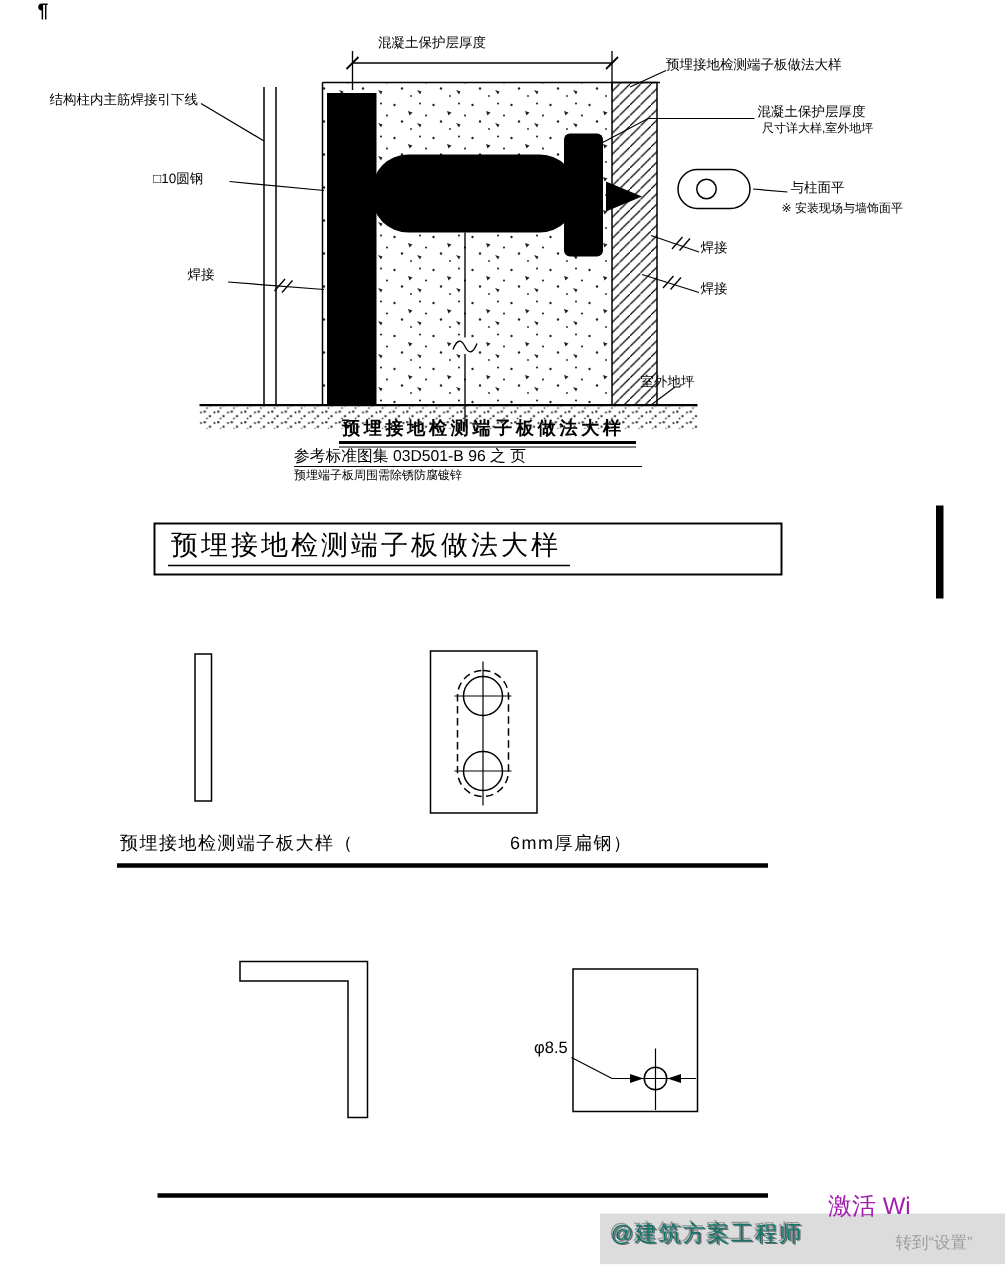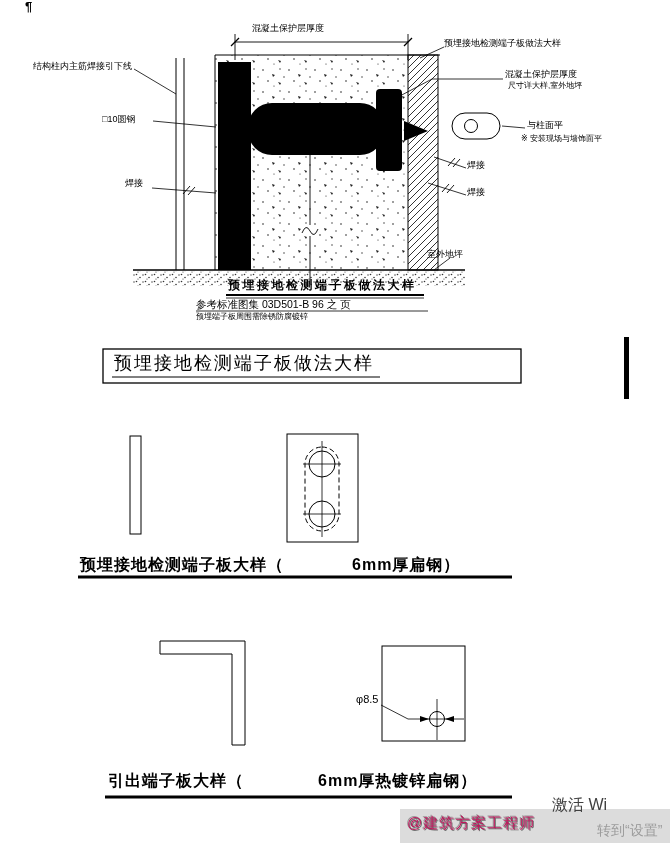--- a/index.html
+++ b/index.html
@@ -8,27 +8,27 @@
   svg{position:absolute;left:0;top:0}
   .t{position:absolute;white-space:nowrap;color:#000;line-height:1.1;
      font-family:"Liberation Sans","DejaVu Sans",sans-serif}
   .s8{font-size:8px}
   .s9{font-size:9px}
   .s10{font-size:10.5px}
   .s11{font-size:11px}
   .corner{font-size:13px;font-weight:bold}
   .cap1{font-size:12px;font-weight:bold;letter-spacing:2.5px}
   .boxtitle{font-size:18px;letter-spacing:2px}
-  .cap2{font-size:16px;font-weight:bold;letter-spacing:1px}
+  .cap2{font-size:12px;font-weight:normal;letter-spacing:1px}
   .wmbox{position:absolute;left:400px;top:809px;width:270px;height:34px;
          background:rgba(128,128,128,0.28)}
-  .wm-author{font-size:15px;letter-spacing:1px;color:#be185d;
+  .wm-author{font-size:15px;letter-spacing:1px;color:#0f766e;
              text-shadow:1px 1px 0 #6e6e6e,-1px -1px 0 #999999}
-  .wm-activate{font-size:16px;color:#404040}
-  .wm-settings{font-size:14px;color:#9c9c9c}
+  .wm-activate{font-size:16px;color:#a21caf}
+  .wm-settings{font-size:11px;color:#9c9c9c}
 </style>
 </head>
 <body>
 
 <div class="canvas">
 
   <svg width="670" height="843" viewBox="0 0 670 843">
     <defs>
       <pattern id="stip" width="26" height="22" patternUnits="userSpaceOnUse">
         <circle cx="3" cy="4" r="0.8" fill="#222"></circle>
@@ -150,25 +150,23 @@
   <span class="t s9" style="left:125px;top:179px">焊接</span>
   <span class="t s9" style="left:427px;top:250px">室外地坪</span>
 
   <span class="t cap1" style="left:228px;top:279px">预埋接地检测端子板做法大样</span>
   <span class="t s10" style="left:196px;top:299px">参考标准图集    03D501-B    96  之    页</span>
   <span class="t s8" style="left:196px;top:313px">预埋端子板周围需除锈防腐镀锌</span>
 
   <span class="t boxtitle" style="left:114px;top:354px">预埋接地检测端子板做法大样</span>
 
   <span class="t cap2" style="left:80px;top:556px">预埋接地检测端子板大样（</span>
-  <span class="t cap2" style="left:352px;top:556px">6mm厚扁钢）</span>
+  <span class="t cap2" style="left:340px;top:556px">6mm厚扁钢）</span>
 
   <span class="t s11" style="left:356px;top:693px">φ8.5</span>
 
-  <span class="t cap2" style="left:108px;top:772px">引出端子板大样（</span>
-  <span class="t cap2" style="left:318px;top:772px">6mm厚热镀锌扁钢）</span>
 
   <div class="wmbox"></div>
   <span class="t wm-activate" style="left:552px;top:796px">激活 Wi</span>
   <span class="t wm-author" style="left:407px;top:815px">@建筑方案工程师</span>
   <span class="t wm-settings" style="left:597px;top:823px">转到“设置”</span>
 
 </div>
 
 </body></html>

